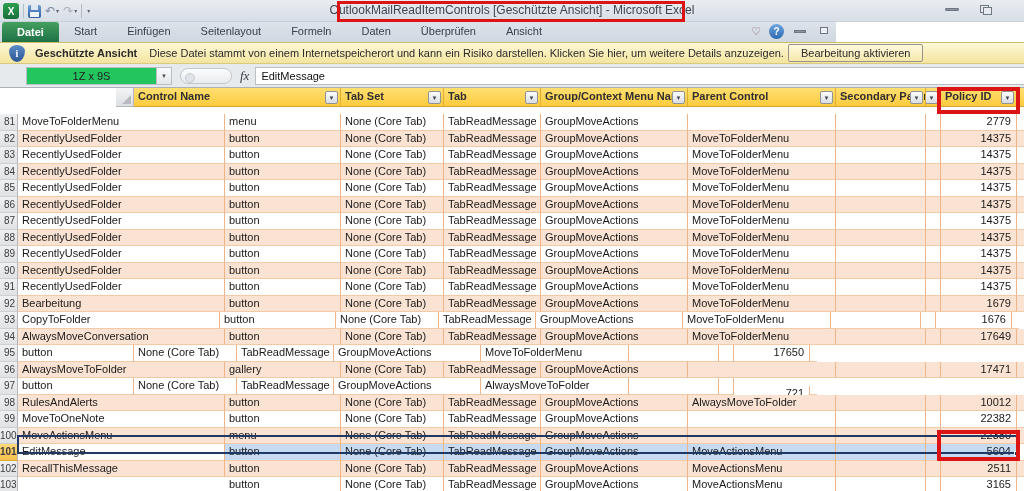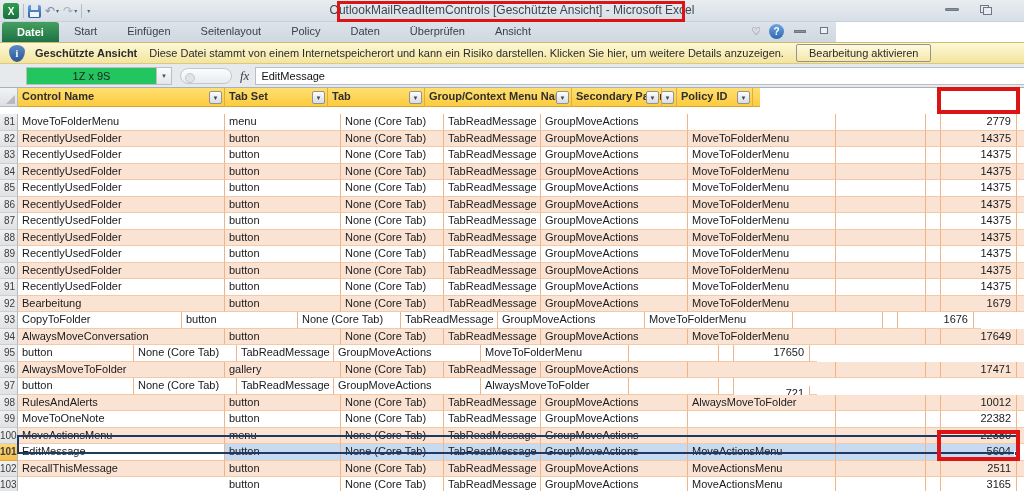--- a/index.html
+++ b/index.html
@@ -62,21 +62,21 @@
     display:flex; align-items:center;
   }
   .shield{
     width:16px; height:17px; margin:0 10px 0 9px;
     background:linear-gradient(#5b8cc8,#2b5694);
     border-radius:8px 8px 8px 8px / 6px 6px 11px 11px;
     color:#fff; font-size:10px; font-weight:bold; font-family:"Liberation Serif",serif;
     display:flex; align-items:center; justify-content:center;
   }
   .msg-title{ font-weight:bold; color:#2b2b2b; margin-right:12px; white-space:nowrap;}
-  .msg-text{ color:#2b2b2b; white-space:nowrap; margin-right:12px;}
+  .msg-text{ color:#2b2b2b; white-space:nowrap; margin-right:4px;}
   .msg-btn{
     font-size:11px; color:#2b2b2b; padding:2px 12px; white-space:nowrap;
     background:linear-gradient(#fefadf,#f5e7ab);
     border:1px solid #97938a; border-radius:2px; cursor:pointer;
   }
   
   .fbar{
     position:absolute; left:0; top:64px; width:1024px; height:24px;
     background:#e7eaed; border-bottom:1px solid #aab0b6;
     display:flex; align-items:center;
@@ -98,21 +98,21 @@
   }
   .fx-pill:before{ content:""; position:absolute; left:4px; top:4px; width:8px; height:8px; border-radius:50%;
     background:#dfe3e7; border:1px solid #c4c9ce;}
   .fx-label{ margin:0 6px 0 8px; font-style:italic; font-family:"Liberation Serif",serif; font-size:13px; color:#3a4048;}
   .formula-field{
     flex:1; height:18px; background:#fff; border:1px solid #b9bfc5; border-right:none;
     display:flex; align-items:center; padding-left:5px; font-size:11px; color:#111;
   }
   
   .grid{ position:absolute; left:0; top:88px; width:1024px; height:403px; overflow:hidden; background:#fff;}
-  .grid-header{ display:flex; height:26px;}
+  .grid-header{ display:flex; height:26px;justify-content:flex-end;}
   .corner{
     width:18px; height:19px; background:linear-gradient(#f2f3f4,#dcdfe2);
     border-right:1px solid #b4b8bc; border-bottom:1px solid #b4b8bc; position:relative;
   }
   .corner:after{ content:""; position:absolute; right:2px; bottom:2px;
     border-left:9px solid transparent; border-bottom:9px solid #b7bbc0;}
   .hcell{
     height:19px; position:relative;
     background:linear-gradient(#ffdf71,#fccb3e);
     border-right:1px solid #e3ae36; border-bottom:1px solid #d9a532;
@@ -193,21 +193,21 @@
       </div>
   </div>
 </div>
 
 <div class="tabstrip">
   <div class="tabs" id="ribbon-tabs">
       <div class="rtab active">Datei</div>
       <div class="rtab">Start</div>
       <div class="rtab">Einfügen</div>
       <div class="rtab">Seitenlayout</div>
-      <div class="rtab">Policy</div>
+      <div class="rtab">Formeln</div>
       <div class="rtab">Daten</div>
       <div class="rtab">Überprüfen</div>
       <div class="rtab">Ansicht</div>
     </div>
   <div class="ribbon-right">
     <span class="heart-glyph">♡</span>
     <div class="help-btn">?</div>
     <div class="mini">
         <span class="bar"></span>
       </div>
@@ -232,20 +232,21 @@
   <div class="formula-field">EditMessage</div>
 </div>
 
 <div class="grid">
   <div class="grid-header" id="grid-header">
     <div class="corner"></div>
   <div class="hcell" style="width: 207px;"><span>Control Name</span><div class="filter-btn">▼</div></div>
       <div class="hcell" style="width: 103px;"><span>Tab Set</span><div class="filter-btn">▼</div></div>
       <div class="hcell" style="width: 97px;"><span>Tab</span><div class="filter-btn">▼</div></div>
       <div class="hcell" style="width: 147px;"><span>Group/Context Menu Nan</span><div class="filter-btn">▼</div></div>
+      <div class="hcell" style="width: 148px;"><span>Parent Control</span><div class="filter-btn">▼</div></div>
       <div class="hcell" style="width: 90px;"><span>Secondary Parent</span><div class="filter-btn">▼</div></div>
       <div class="hcell no-pad" style="width: 15px;"><span></span><div class="filter-btn">▼</div></div>
       <div class="hcell" style="width: 76px;"><span>Policy ID</span><div class="filter-btn">▼</div></div>
       <div class="hsliver" style="width: 7px;"></div>
     </div>
   <div class="grid-body" id="grid-body">
       <div class="grow">
         <div class="gutter">81</div>
         <div class="cell" style="width: 207px;">MoveToFolderMenu</div>
         <div class="cell" style="width: 116px;">menu</div>
@@ -396,21 +397,21 @@
         <div class="cell" style="width: 97px;">TabReadMessage</div>
         <div class="cell" style="width: 147px;">GroupMoveActions</div>
         <div class="cell" style="width: 148px;">MoveToFolderMenu</div>
         <div class="cell" style="width: 90px;"></div>
         <div class="cell" style="width: 15px;"></div>
         <div class="cell num" style="width: 76px;">1679</div>
         <div class="sliver" style="width: 7px;"></div>
       </div>
       <div class="grow">
         <div class="gutter">93</div>
-        <div class="cell" style="width: 164px;">CopyToFolder</div>
+        <div class="cell" style="width: 202px;">CopyToFolder</div>
         <div class="cell" style="width: 116px;">button</div>
         <div class="cell" style="width: 103px;">None (Core Tab)</div>
         <div class="cell" style="width: 97px;">TabReadMessage</div>
         <div class="cell" style="width: 147px;">GroupMoveActions</div>
         <div class="cell" style="width: 148px;">MoveToFolderMenu</div>
         <div class="cell" style="width: 90px;"></div>
         <div class="cell" style="width: 15px;"></div>
         <div class="cell num" style="width: 76px;">1676</div>
         <div class="sliver" style="width: 7px;"></div>
       </div>

